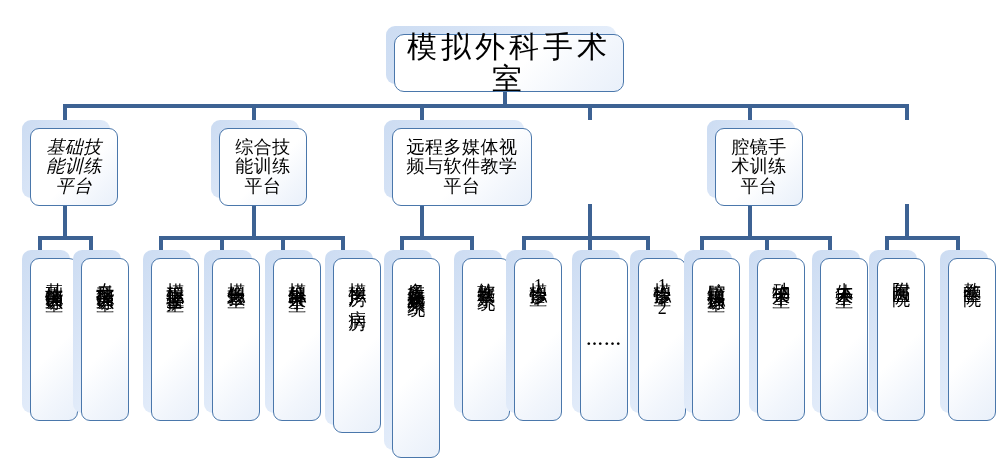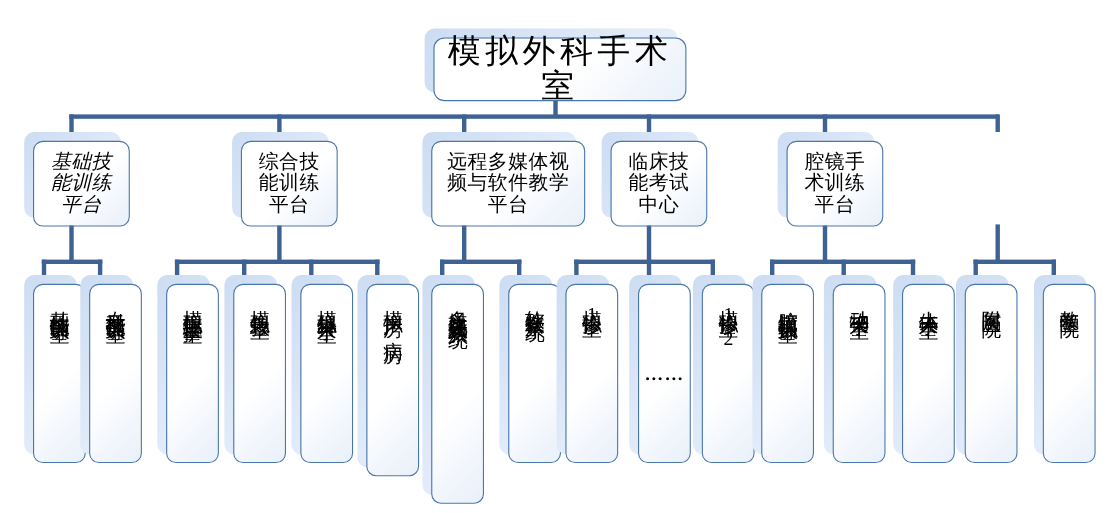--- a/index.html
+++ b/index.html
@@ -164,28 +164,20 @@
 
   <div class="node lvl2" style="left:352px; top:120px; width:140px; height:78px;margin-left:32px;">
     <div class="shadow"></div>
     <div class="face">
       <div class="label">远程多媒体视
 频与软件教学
 平台</div>
     </div>
   </div>
 
-  <div class="node lvl2" style="left:547px; top:120px; width:88px; height:78px;">
-    <div class="shadow"></div>
-    <div class="face">
-      <div class="label">临床技
-能考试
-中心</div>
-    </div>
-  </div>
 
   <div class="node lvl2" style="left:707px; top:120px; width:88px; height:78px;">
     <div class="shadow"></div>
     <div class="face">
       <div class="label">腔镜手
 术训练
 平台</div>
     </div>
   </div>
 

